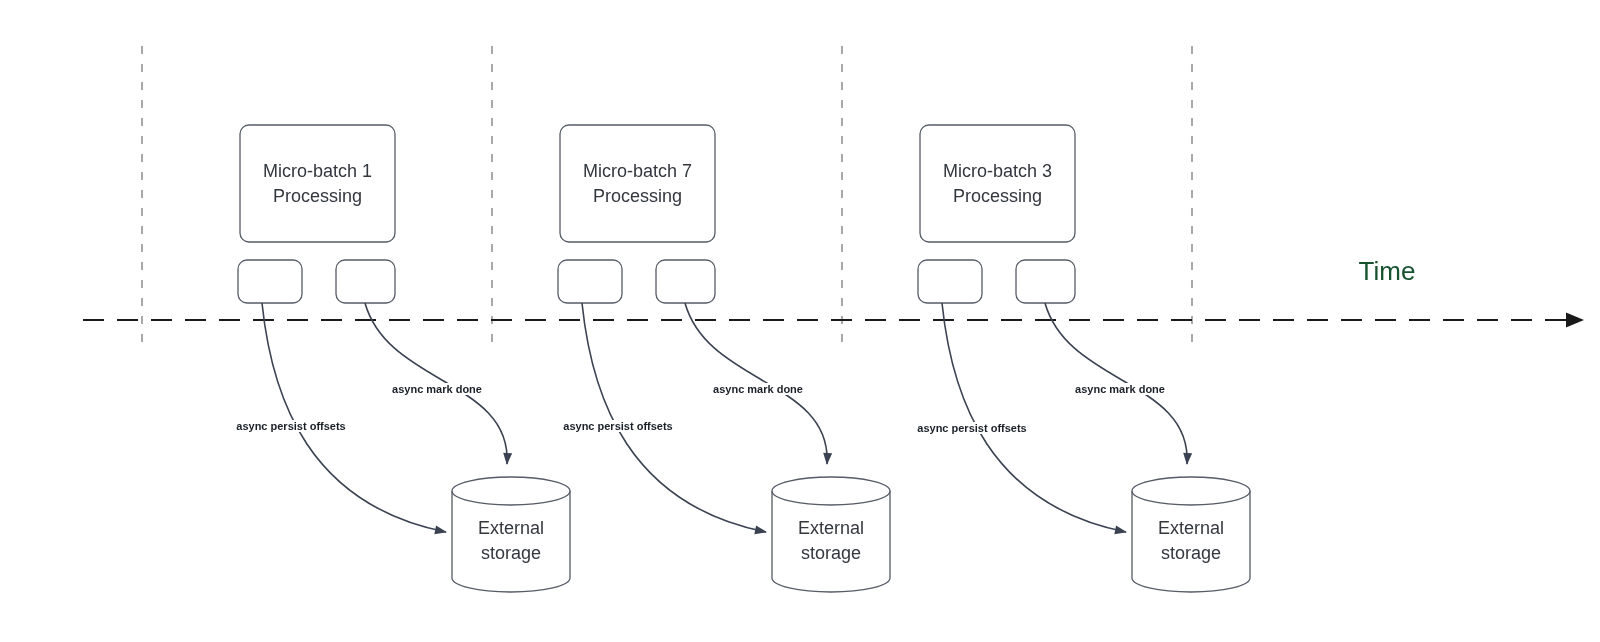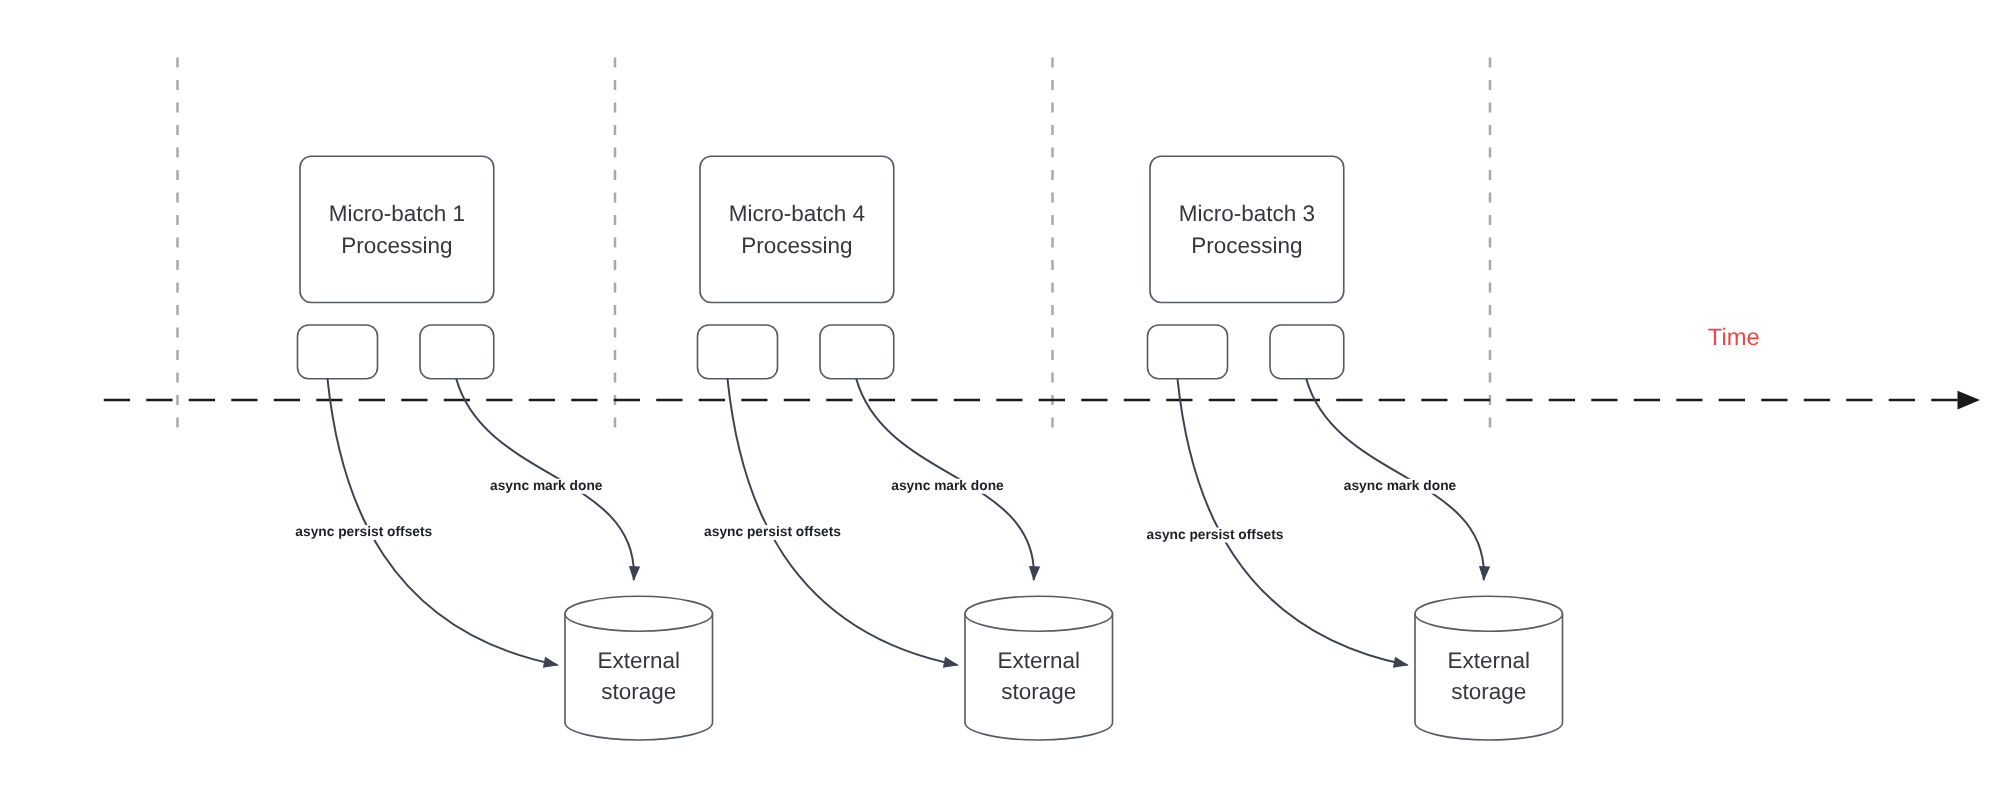--- a/index.html
+++ b/index.html
@@ -62,22 +62,22 @@
     font-size: 11px;
     font-weight: bold;
     white-space: nowrap;
     color: #1b2028;
     background: #ffffff;
     padding: 0 3px;
   }
   .time-label {
     position: absolute;
     transform: translate(-50%, -50%);
-    font-size: 19px;
-    color: #ef4444;
+    font-size: 26px;
+    color: #14532d;
     white-space: nowrap;
   }
 </style>
 </head>
 <body>
 
 <div id="canvas">
 
   <svg id="shapes" width="1600" height="642" viewBox="0 0 1600 642" xmlns="http://www.w3.org/2000/svg">
     <defs>
@@ -119,21 +119,21 @@
       <rect class="shape" x="238" y="260" width="64" height="43" rx="9"></rect>
       <rect class="shape" x="336" y="260" width="59" height="43" rx="9"></rect>
       <path class="shape" d="M452,491 a59,14 0 0 1 118,0 v87 a59,14 0 0 1 -118,0 z"></path>
       <path class="nofill" d="M452,491 a59,14 0 0 0 118,0"></path>
       <path class="edge" marker-end="url(#arrowhead)" d="M262,303 C272,400 310,505 446,532"></path>
       <path class="edge" marker-end="url(#arrowhead)" d="M365,303 C388,385 512,380 507,464"></path>
     </g>
   </svg>
 
   <div class="box-title" style="left:240px; top:125px; width:155px; height:117px;">Micro-batch 1 Processing</div>
-  <div class="box-title" style="left:560px; top:125px; width:155px; height:117px;">Micro-batch 4 Processing</div>
+  <div class="box-title" style="left:560px; top:125px; width:155px; height:117px;">Micro-batch 7 Processing</div>
   <div class="box-title" style="left:920px; top:125px; width:155px; height:117px;">Micro-batch 3 Processing</div>
 
   <div class="box-title" style="left:452px; top:491px; width:118px; height:100px;">External storage</div>
   <div class="box-title" style="left:772px; top:491px; width:118px; height:100px;">External storage</div>
   <div class="box-title" style="left:1132px; top:491px; width:118px; height:100px;">External storage</div>
 
   <div class="edge-label" style="left:291px; top:426px;">async persist offsets</div>
   <div class="edge-label" style="left:437px; top:389px;">async mark done</div>
 
   <div class="edge-label" style="left:618px; top:426px;">async persist offsets</div>

